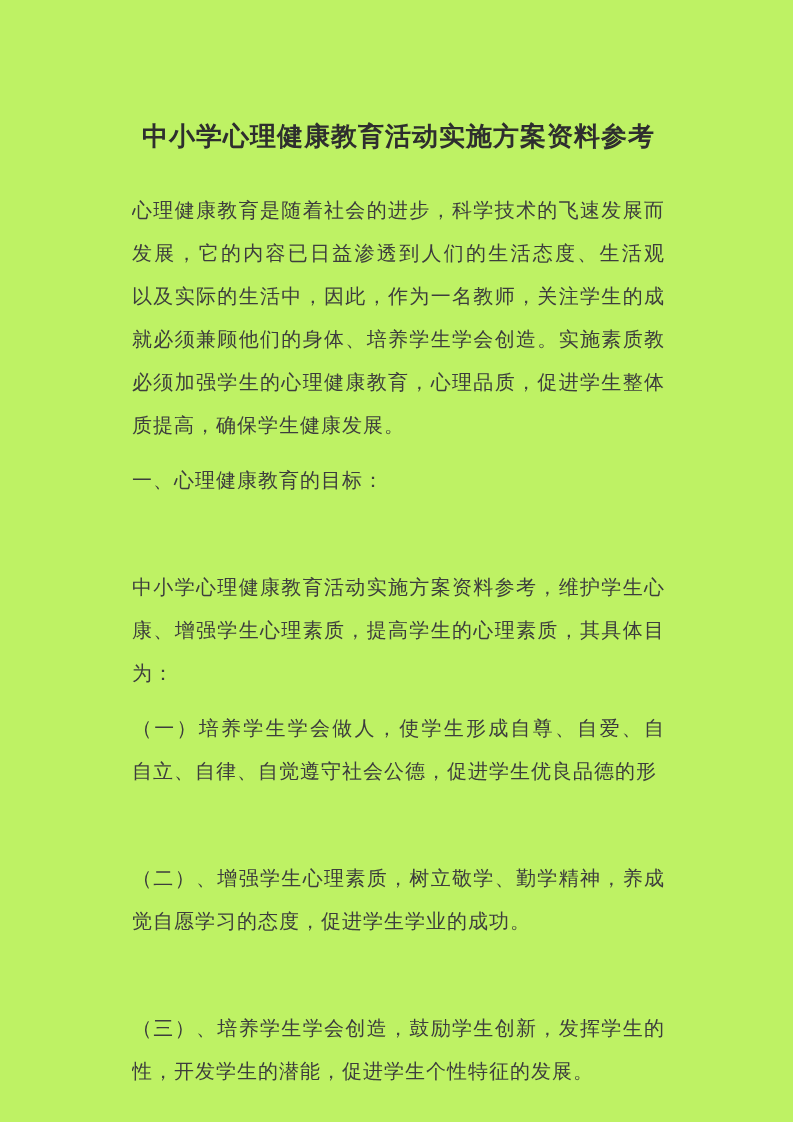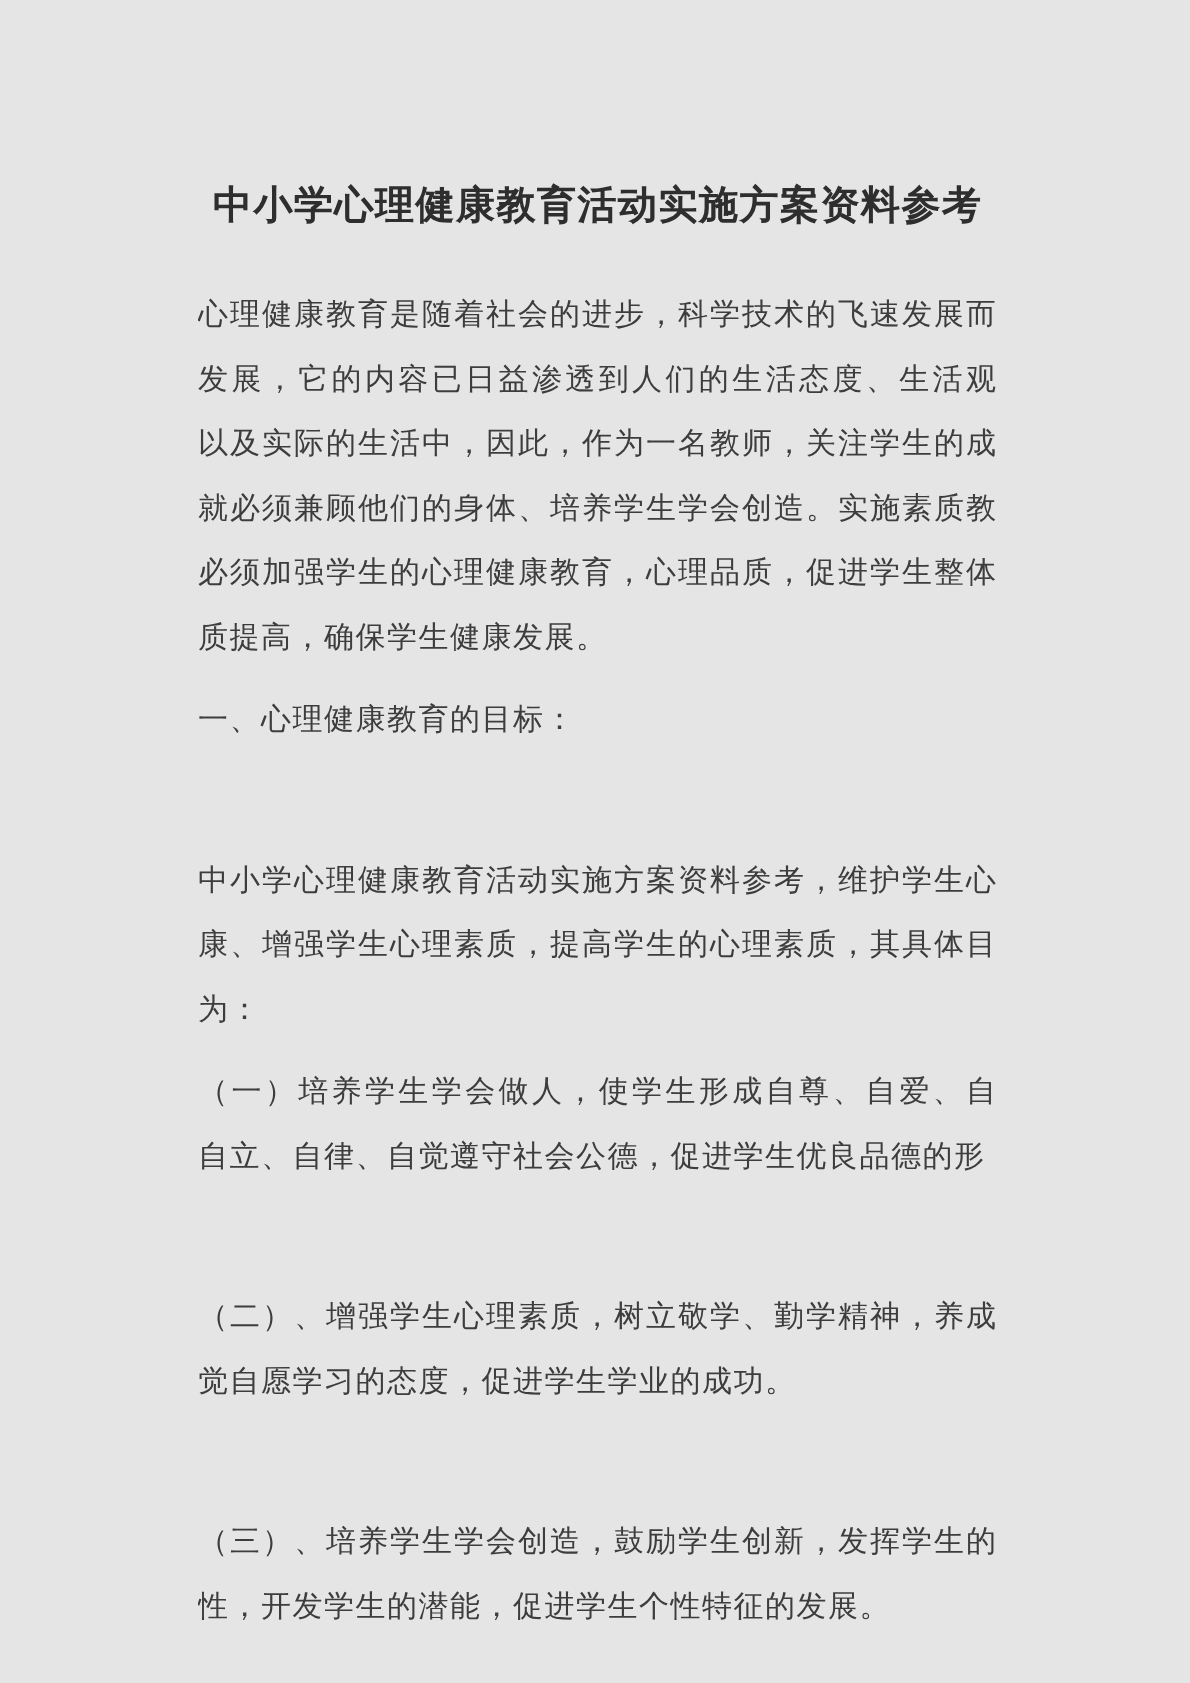--- a/index.html
+++ b/index.html
@@ -5,21 +5,21 @@
   html, body {
     margin: 0;
     padding: 0;
     background: #ffffff;
   }
   .page {
     position: relative;
     width: 793px;
     height: 1122px;
     margin: 0 auto;
-    background: #e5e5e5;
+    background: #bef264;
     box-sizing: border-box;
     padding: 117px 116px 0 120px;
     font-family: "Liberation Serif", "DejaVu Serif", serif;
     color: #3d3d3d;
     overflow: hidden;
   }
   .doc-title {
     margin: 0 0 32px 0;
     font-size: 26px;
     font-weight: bold;

